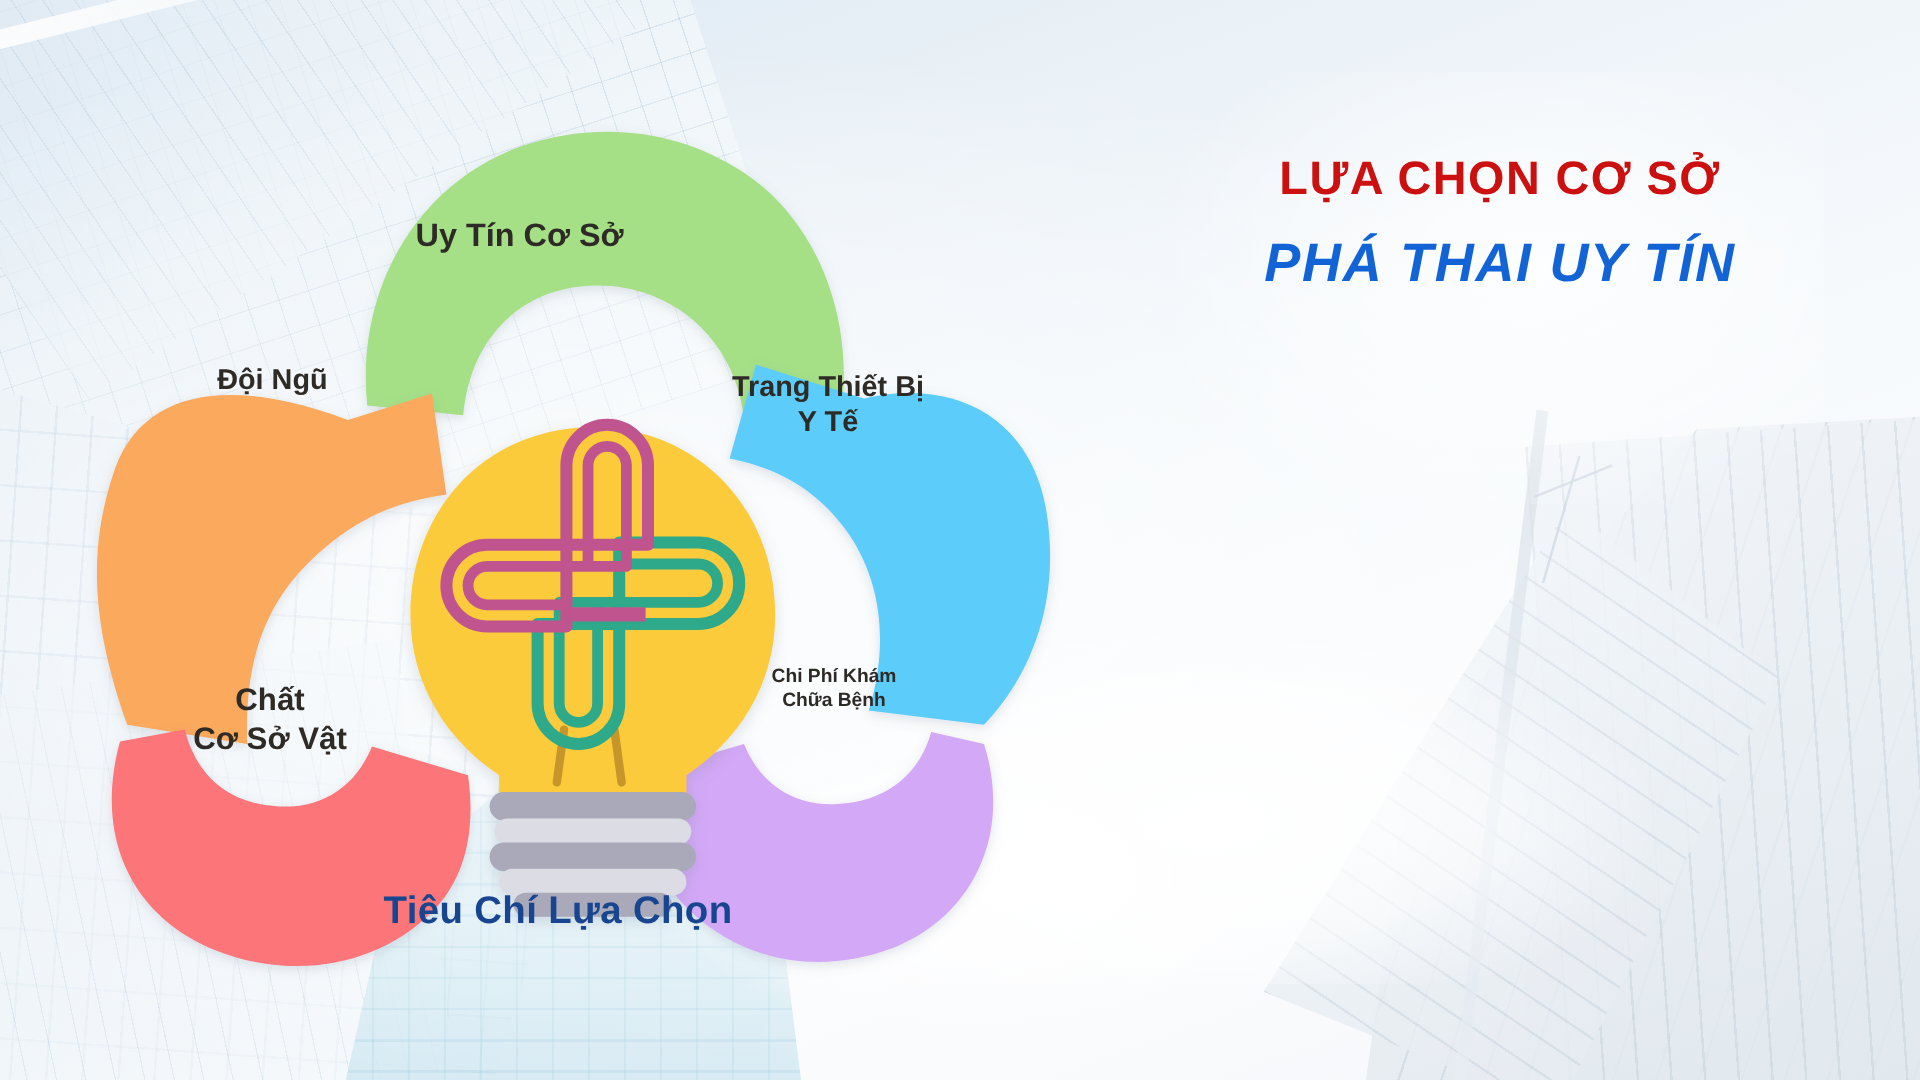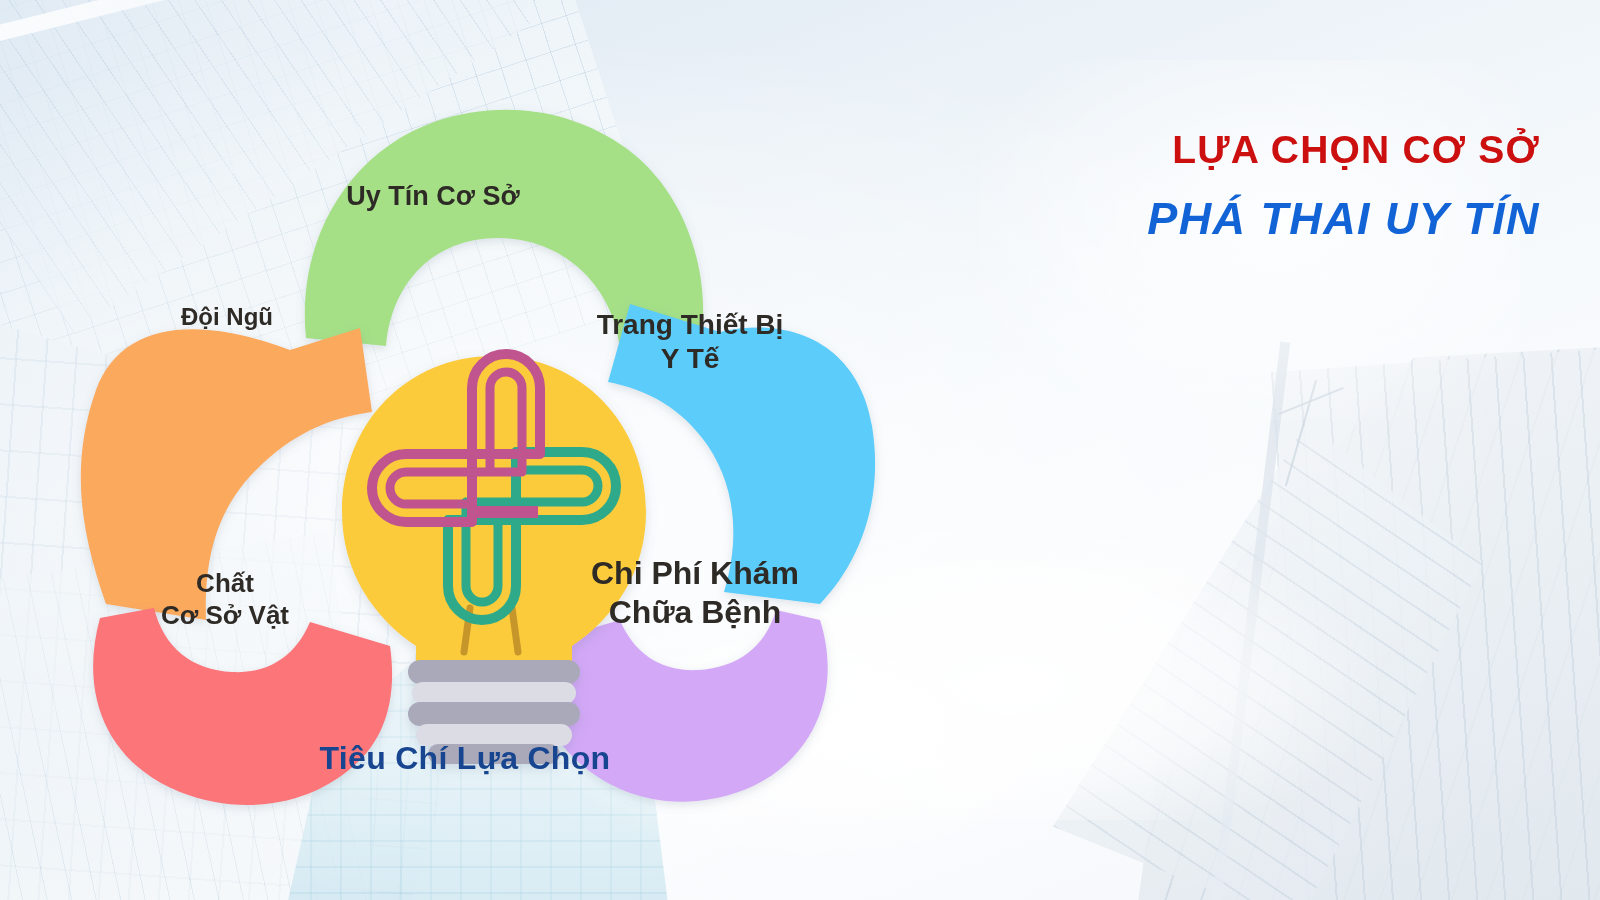--- a/index.html
+++ b/index.html
@@ -132,21 +132,21 @@
 
   
   .wash {
     position:absolute; inset:0;
     background:radial-gradient(ellipse at 32% 52%, rgba(255,255,255,.72) 0%, rgba(255,255,255,.34) 38%, rgba(255,255,255,0) 66%);
   }
 
   
   #headline {
     position:absolute; left:960px; top:128px; width:580px;
-    text-align:right; z-index:8;
+    text-align:center; z-index:8;
   }
   #headline .line1 {
     font-size:39px; font-weight:bold; letter-spacing:1.2px;
     color:#cc1010; line-height:1.12; white-space:nowrap;
   }
   #headline .line2 {
     font-size:45px; font-weight:bold; letter-spacing:1.4px;
     color:#1163d6; line-height:1.12; margin-top:22px; white-space:nowrap;font-style:italic;
   }
 
@@ -156,22 +156,22 @@
   }
   #petal-svg { position:absolute; left:0; top:0; }
 
   .petal-label {
     position:absolute; text-align:center; color:#2e2a26;
     font-weight:bold; line-height:1.22; pointer-events:none;
   }
   .pl-green  { left:228px; top:120px; width:290px; font-size:27px; }
   .pl-orange { left:42px;  top:242px; width:250px; font-size:24px; }
   .pl-red    { left:40px;  top:508px; width:250px; font-size:26px; }
-  .pl-blue   { left:500px; top:248px; width:260px; font-size:28px; }
-  .pl-purple { left:500px; top:494px; width:270px; font-size:32px; }
+  .pl-blue   { left:500px; top:248px; width:260px; font-size:24px; }
+  .pl-purple { left:500px; top:494px; width:270px; font-size:16px; }
 
   .caption {
     position:absolute; left:240px; top:680px; width:330px;
     text-align:center; font-size:32px; font-weight:bold;
     color:#17458f; letter-spacing:.3px;
   }
 </style>
 </head>
 <body>
 

